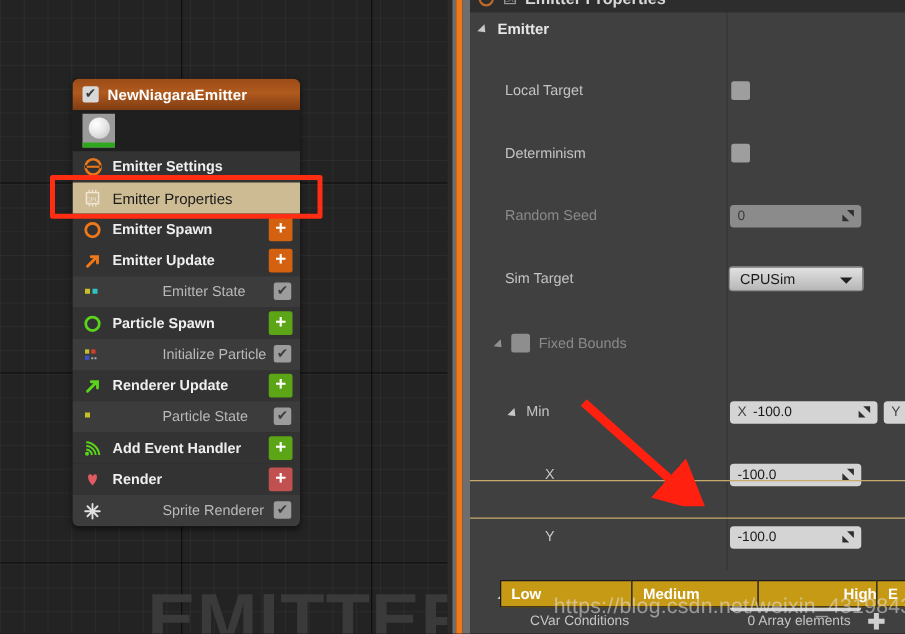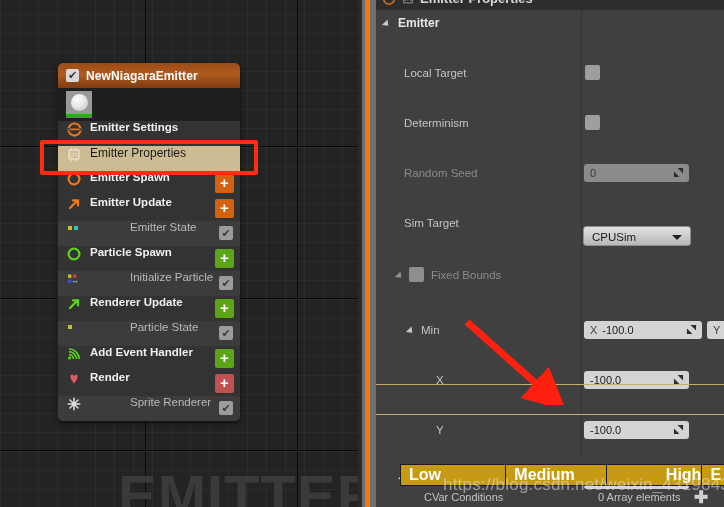--- a/index.html
+++ b/index.html
@@ -56,21 +56,21 @@
     width: 26px; height: 27px; background: #9a9a9a;
     border-bottom: 4px solid #2fa81f;
     display: flex; align-items: center; justify-content: center;
   }
   .thumb-ball {
     width: 17px; height: 17px; border-radius: 50%;
     background: radial-gradient(circle at 35% 30%, #ffffff 0%, #e8e8e8 45%, #bdbdbd 100%);
   }
 
   .stack-row {
-    height: 25px; display: flex; 
+    height: 25px; display: flex; align-items: center;
     padding-left: 8px; gap: 8px; position: relative;
   }
   .stack-row.header-row { background: #333333; }
   .stack-row.module-row { background: #3c3c3c; }
   .stack-row.sel { background: #cdbb94; }
   .row-label { font-size: 11.5px; color: #efefef; font-weight: bold; }
   .stack-row.module-row .row-label { color: #b9b9b9; font-weight: normal; margin-left: 40px; }
   .stack-row.sel .row-label { color: #1a1a1a; font-weight: normal; font-size: 12px; }
   .row-icon { width: 16px; height: 16px; flex: 0 0 16px; display:flex; align-items:center; justify-content:center; }
   .plus-btn {
@@ -147,21 +147,21 @@
   }
 
   .hl-row-border-top, .hl-row-border-bot {
     position: absolute; left: 0; width: 348px; height: 1px; background: #c8a96e;
   }
 
   
   #scal-tabs { position: absolute; left: 400px; top: 464px; width: 324px; height: 22px; display: flex; }
   .scal-tab {
     height: 22px; background: #c79a16; border: 1px solid #1c1c1c;
-    color: #ffffff; font-size: 16px; font-weight: bold; line-height: 20px; padding-left: 8px;
+    color: #ffffff; font-size: 12px; font-weight: bold; line-height: 20px; padding-left: 8px;
     margin-right: -1px;
   }
   #cvar-row { position: absolute; left: 376px; top: 490px; width: 380px; height: 17px; }
   #cvar-row .lbl { position: absolute; left: 48px; top: 1px; font-size: 11px; color: #c4c4c4; }
   #cvar-row .arr { position: absolute; left: 222px; top: 1px; font-size: 11px; color: #c4c4c4; }
 
   
   #red-box {
     position: absolute; left: 40px; top: 140px; width: 218px; height: 35px;
     border: 4px solid #ff2d12; border-radius: 2px; pointer-events: none;
@@ -387,21 +387,21 @@
         <span>0</span>
         <svg class="spin" viewBox="0 0 12 12">
             <path d="M11 1 L11 7 L5 1 Z" fill="#2e2e2e"></path>
             <path d="M1 11 L7 11 L1 5 Z" fill="#2e2e2e"></path>
           </svg>
       </span>
     </div>
 
     <div class="prop-row" style="top:100px;">
       <span class="lbl" style="left:28px;">Sim Target</span>
-      <span class="combo" style="left:207px; top:16px; width:108px;">
+      <span class="combo" style="left:207px; top:3px; width:108px;">
         <span>CPUSim</span>
         <span class="caret"></span>
       </span>
     </div>
 
     <div class="prop-row" style="top:127px;">
       <span class="tri" style="left:21px; top:10px; border-left-color:#909090;"></span>
       <span class="chk ghost empty" style="left:33px; top:5px;">✔</span>
       <span class="lbl dim" style="left:55px;">Fixed Bounds</span>
     </div>

